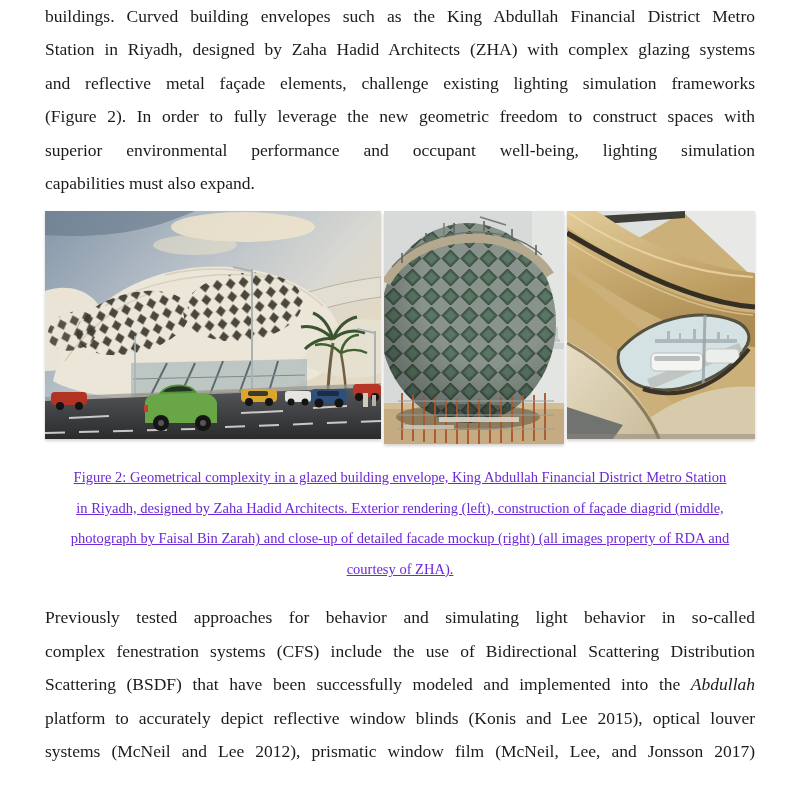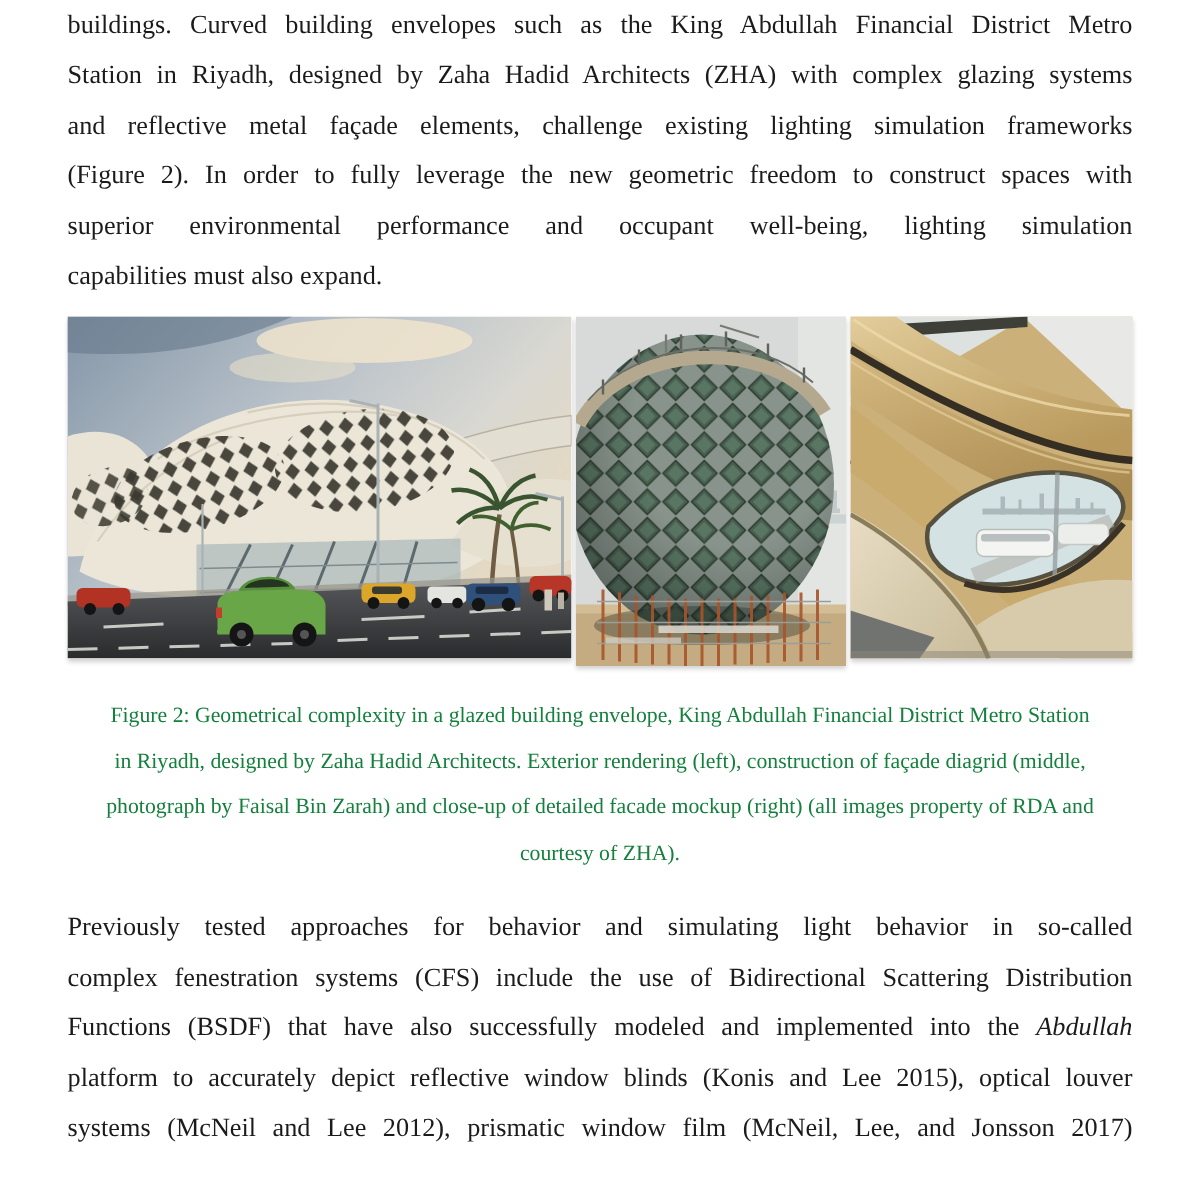--- a/index.html
+++ b/index.html
@@ -8,21 +8,21 @@
     font-family:"Liberation Serif","DejaVu Serif",serif;
     color:#1b1b1b;
   }
   .para{padding:0 45px;font-size:17.5px;line-height:33.4px;}
   .para .tline{text-align:justify;text-align-last:justify;text-justify:inter-word;}
   .para .tline.lastline{text-align-last:left;}
   .top-para{}
   .bottom-para{margin-top:17px;}
   .figure-row{margin:11px 45px 0 45px;display:flex;gap:3px;align-items:flex-start;}
   .photo{line-height:0;box-shadow:0 2px 3px rgba(0,0,0,0.18);}
-  .caption{margin:18px 45px 0 45px;text-align:center;font-size:14.5px;line-height:30.5px;color:#15803d;}
+  .caption{margin:18px 45px 0 45px;text-align:center;font-size:14.5px;line-height:30.5px;color:#6d28d9;text-decoration:underline;}
   .ital{font-style:italic;}
 </style>
 </head>
 <body>
 
 <div class="para top-para">
   <div class="tline">buildings. Curved building envelopes such as the King Abdullah Financial District Metro</div>
   <div class="tline">Station in Riyadh, designed by Zaha Hadid Architects (ZHA) with complex glazing systems</div>
   <div class="tline">and reflective metal façade elements, challenge existing lighting simulation frameworks</div>
   <div class="tline">(Figure 2). In order to fully leverage the new geometric freedom to construct spaces with</div>
@@ -256,16 +256,16 @@
 <div class="caption">
   <div>Figure 2: Geometrical complexity in a glazed building envelope, King Abdullah Financial District Metro Station</div>
   <div>in Riyadh, designed by Zaha Hadid Architects. Exterior rendering (left), construction of façade diagrid (middle,</div>
   <div>photograph by Faisal Bin Zarah) and close-up of detailed facade mockup (right) (all images property of RDA and</div>
   <div>courtesy of ZHA).</div>
 </div>
 
 <div class="para bottom-para">
   <div class="tline">Previously tested approaches for behavior and simulating light behavior in so-called</div>
   <div class="tline">complex fenestration systems (CFS) include the use of Bidirectional Scattering Distribution</div>
-  <div class="tline"><span>Functions (BSDF) that have also successfully modeled and implemented into the </span><span class="ital">Abdullah</span></div>
+  <div class="tline"><span>Scattering (BSDF) that have been successfully modeled and implemented into the </span><span class="ital">Abdullah</span></div>
   <div class="tline">platform to accurately depict reflective window blinds (Konis and Lee 2015), optical louver</div>
   <div class="tline">systems  (McNeil and Lee 2012), prismatic window film (McNeil, Lee, and Jonsson 2017)</div>
 </div>
 
 </body></html>

